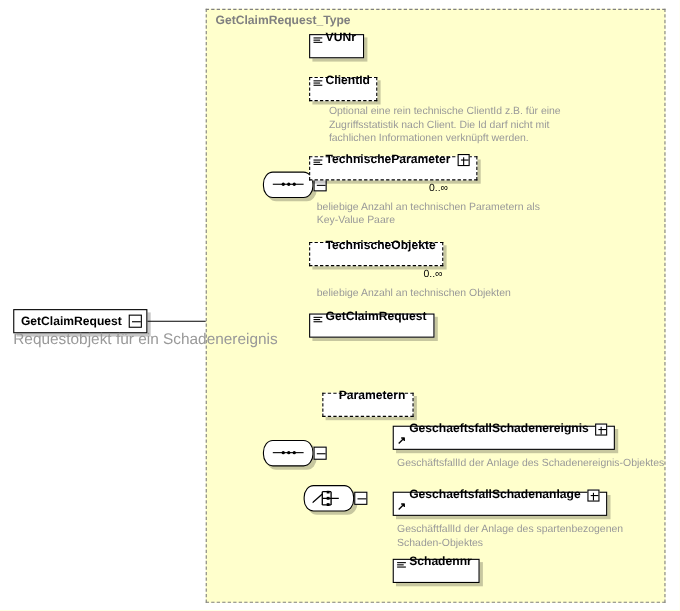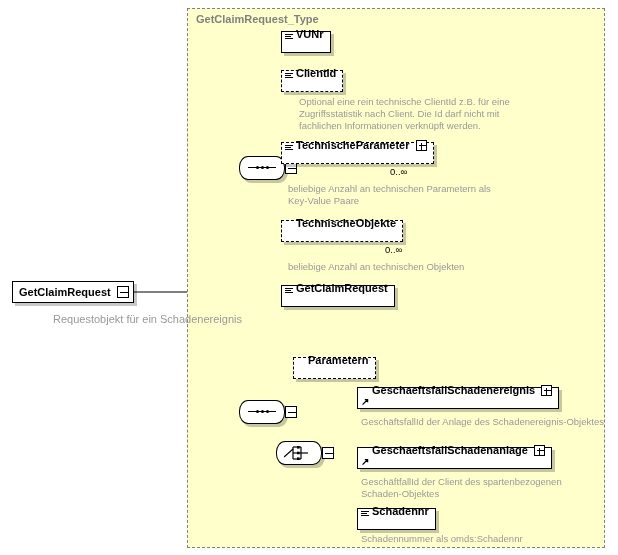--- a/index.html
+++ b/index.html
@@ -154,25 +154,24 @@
     border:1px solid #000000;
     display:flex;
     align-items:center;
     padding:0 4px 0 6px;
     font-size:11px;
     font-weight:bold;
     box-shadow:3px 3px 0 0 rgba(0,0,0,0.22);
   }
   .root-anno {
     position:absolute;
-    left:12px; top:313px;
-    font-size:11px;
+    left:12px; top:300px;
+    font-size:14px;
     color:#999999;
     white-space:nowrap;
-    margin-left:41px;
   }
 
   svg.lines { position:absolute; left:0; top:0; width:618px; height:555px; pointer-events:none; }
 </style>
 </head>
 <body>
 
 <div id="canvas">
 
   <svg class="lines">
@@ -315,26 +314,25 @@
     <span class="label">GeschaeftsfallSchadenereignis</span>
     <span class="plus-box"></span>
   </div>
   <div class="anno" style="left:361px; top:416px;">GeschäftsfallId der Anlage des Schadenereignis-Objektes</div>
 
   <div class="node" style="left:357px; top:447px;">
     <span class="mark-arrow">↗</span>
     <span class="label">GeschaeftsfallSchadenanlage</span>
     <span class="plus-box"></span>
   </div>
-  <div class="anno" style="left:361px; top:476px;">GeschäftfallId der Client des spartenbezogenen
+  <div class="anno" style="left:361px; top:476px;">GeschäftfallId der Anlage des spartenbezogenen
 Schaden-Objektes</div>
 
   <div class="node" style="left:357px; top:508px;">
     <span class="mark-lines">
         <i></i>
         <i></i>
         <i></i>
       </span>
     <span class="label">Schadennr</span>
   </div>
-  <div class="anno" style="left:361px; top:533px;">Schadennummer als omds:Schadennr</div>
 
 </div>
 
 </body></html>

